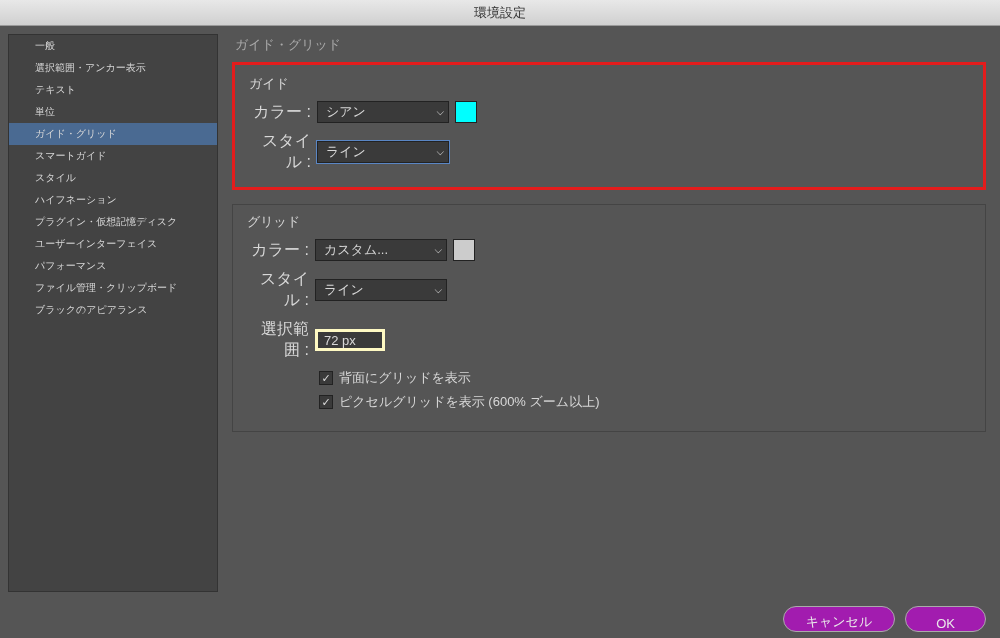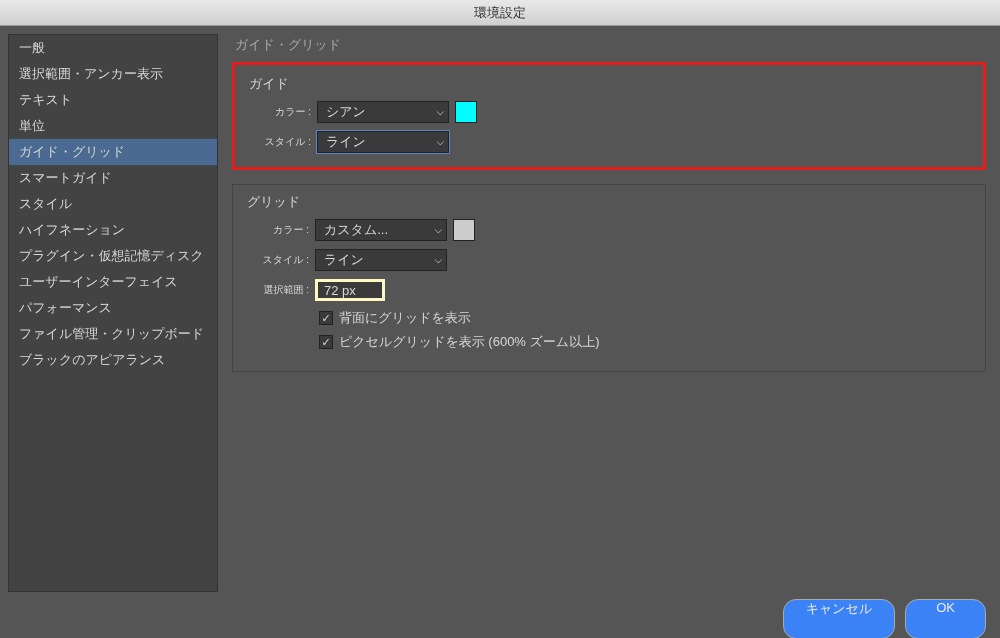--- a/index.html
+++ b/index.html
@@ -32,23 +32,23 @@
       background: #555555;
     }
     .sidebar {
       width: 210px;
       background: #434343;
       border: 1px solid #333;
       margin: 8px 0 8px 8px;
       overflow-y: auto;
     }
     .sidebar-item {
-      padding: 4px 10px;
-      cursor: pointer;
-      font-size: 13px;
+      padding: 4px 26px;
+      cursor: pointer;
+      font-size: 10px;
       white-space: nowrap;
     }
     .sidebar-item.selected {
       background: #4a6a92;
     }
     .main {
       flex: 1;
       padding: 10px 14px;
     }
     .main-title {
@@ -78,21 +78,21 @@
     }
     .row {
       display: flex;
       align-items: center;
       margin-bottom: 8px;
       gap: 6px;
     }
     .row-label {
       width: 62px;
       text-align: right;
-      font-size: 10px;
+      font-size: 16px;
       color: #d8d8d8;
     }
     .dropdown {
       display: flex;
       align-items: center;
       background: #3a3a3a;
       border: 1px solid #222;
       height: 22px;
       padding: 0 4px 0 8px;
       width: 132px;
@@ -150,30 +150,30 @@
     .footer {
       height: 38px;
       display: flex;
       justify-content: flex-end;
       align-items: center;
       padding-right: 14px;
       gap: 10px;
       background: #555;
     }
     .btn {
-      height: 40px;
+      height: 26px;
       padding: 0 22px;
       border-radius: 13px;
       border: 1px solid #aaa;
-      background: #3b82f6;
+      background: #a21caf;
       color: #eaeaea;
       font-size: 13px;
       cursor: pointer;
       display: flex;
-      align-items: flex-start;
+      align-items: flex-end;
     }
     .btn.primary {
       padding: 0 30px;
     }
   </style>
 </head>
 <body>
 
 <div class="titlebar">
   <span>環境設定</span>

